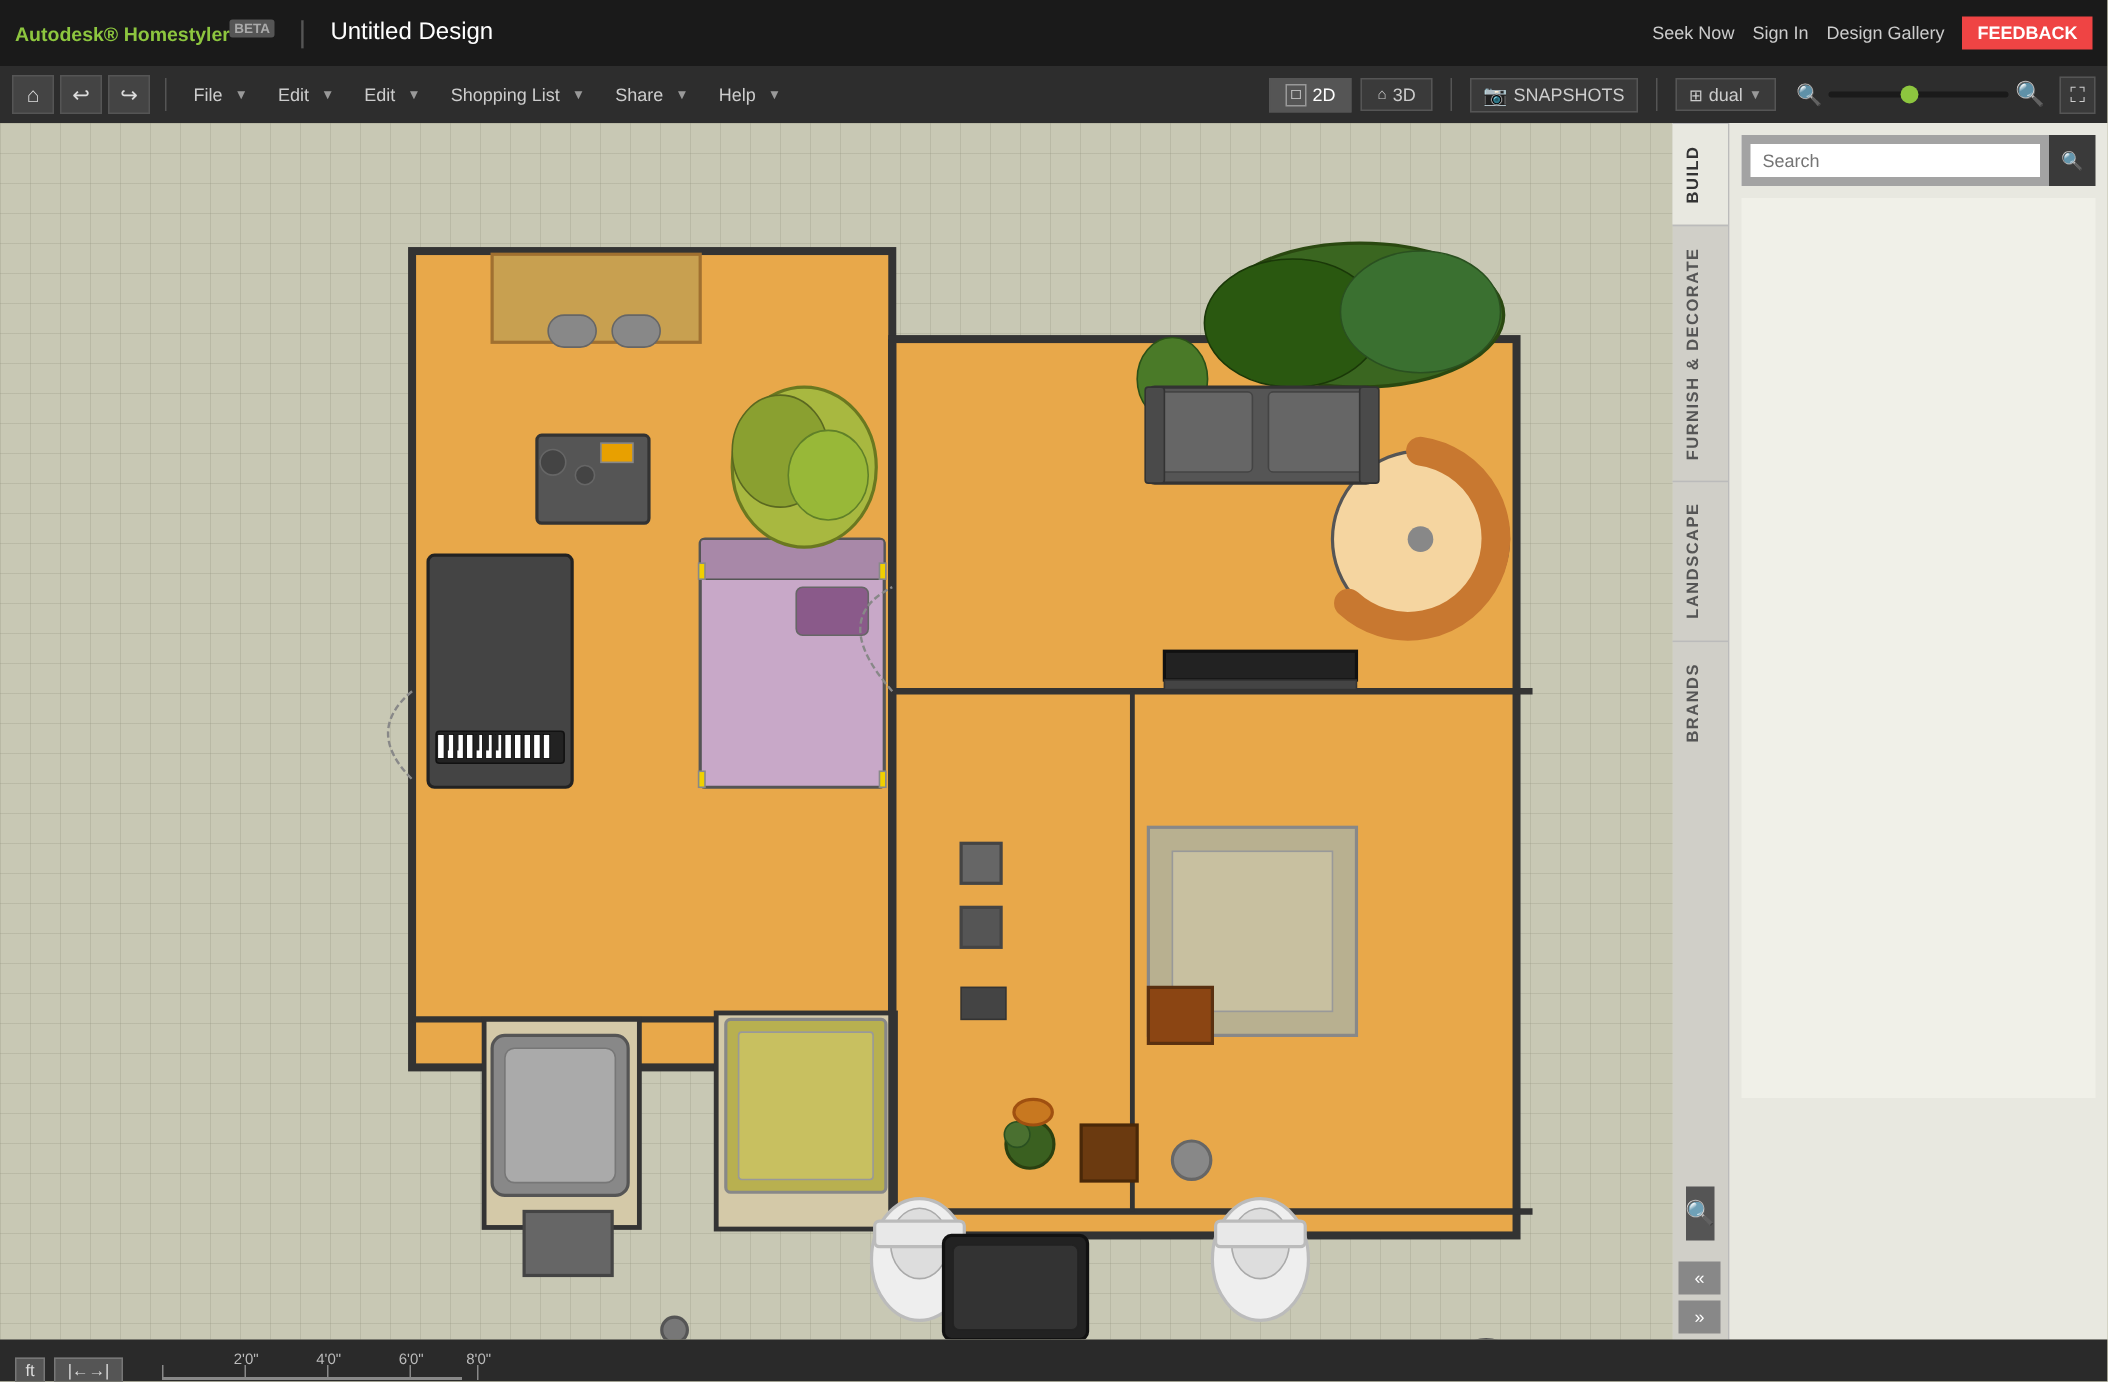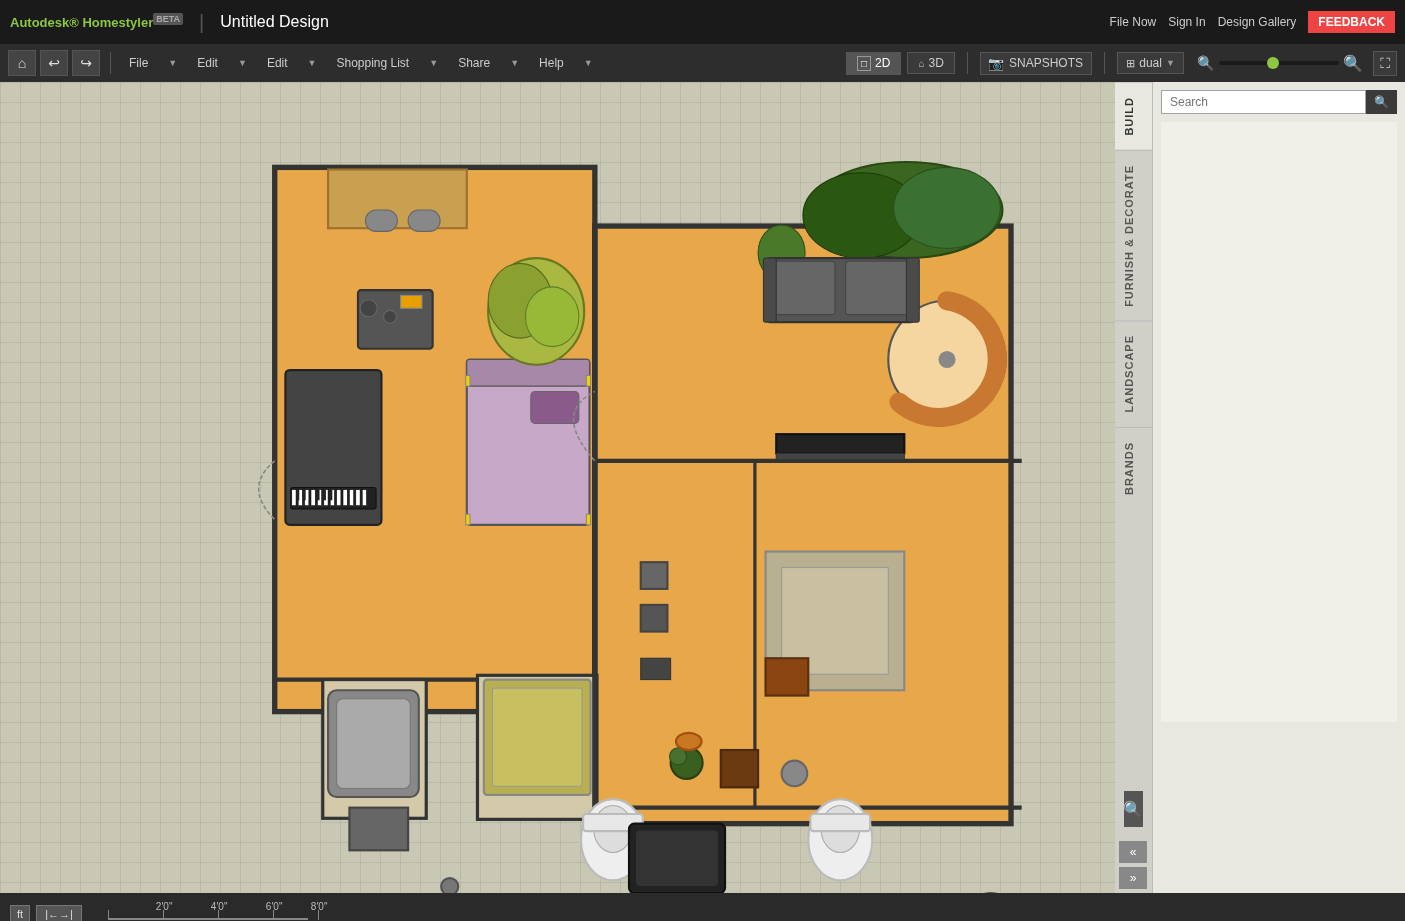--- a/index.html
+++ b/index.html
@@ -30,21 +30,21 @@
       display: flex; align-items: center; padding: 0 8px; gap: 4px;
       position: relative; z-index: 100;
     }
     .menu-icon-btn {
       background: #444; border: 1px solid #555; color: #ddd; cursor: pointer;
       width: 28px; height: 26px; display: flex; align-items: center; justify-content: center;
       font-size: 14px;
     }
     .menu-btn {
       background: transparent; border: none; color: #ccc; cursor: pointer;
-      font-size: 12px; padding: 4px 8px; display: flex; align-items: center; gap: 20px;
+      font-size: 12px; padding: 4px 8px; display: flex; align-items: center; gap: 8px;
     }
     .menu-caret { font-size: 9px; color: #999; }
     .menu-separator { width: 1px; height: 22px; background: #555; margin: 0 6px; }
     .view-mode-group { margin-left: auto; display: flex; align-items: center; gap: 6px; }
     .mode-btn {
       background: #3a3a3a; border: 1px solid #555; color: #ccc; cursor: pointer;
       font-size: 12px; padding: 3px 10px; display: flex; align-items: center; gap: 4px;
     }
     .mode-btn.active { background: #555; color: #fff; }
     .snapshots-btn {
@@ -92,21 +92,21 @@
     .panel-tab {
       writing-mode: vertical-rl; text-orientation: mixed;
       transform: rotate(180deg);
       padding: 14px 8px; font-size: 11px; font-weight: bold; color: #555;
       cursor: pointer; text-transform: uppercase; letter-spacing: 1px;
       border-bottom: 1px solid #bbb; text-align: center;
     }
     .panel-tab.active { background: #e8e8e0; color: #333; }
 
     .search-box {
-      width: 100%; padding: 4px 8px; border: 1px solid #a3a3a3; background: #fff;
+      width: 100%; padding: 4px 8px; border: 6px solid #a3a3a3; background: #fff;
       font-size: 12px; outline: none;
     }
     .search-btn {
       background: #3a3a3a; border: none; color: #fff; cursor: pointer;
       padding: 4px 8px; font-size: 12px;
     }
     .search-row { display: flex; margin-bottom: 8px; }
 
     .panel-search-icon {
       width: 36px; height: 36px; background: #555; display: flex; align-items: center;
@@ -146,21 +146,21 @@
 
 <div id="topbar">
   <div id="topbar-left">
     <span class="autodesk-logo">
       <span>Autodesk</span><span>® Homestyler</span><sup class="beta-badge">BETA</sup>
     </span>
     <span class="brand-separator">|</span>
     <span class="design-title">Untitled Design</span>
   </div>
   <div id="topbar-right">
-    <a class="topbar-link">File Now</a>
+    <a class="topbar-link">Seek Now</a>
     <a class="topbar-link">Sign In</a>
     <a class="topbar-link">Design Gallery</a>
     <button class="feedback-btn">FEEDBACK</button>
   </div>
 </div>
 
 <div id="menubar">
   <button class="menu-icon-btn">⌂</button>
   <button class="menu-icon-btn">↩</button>
   <button class="menu-icon-btn">↪</button>

